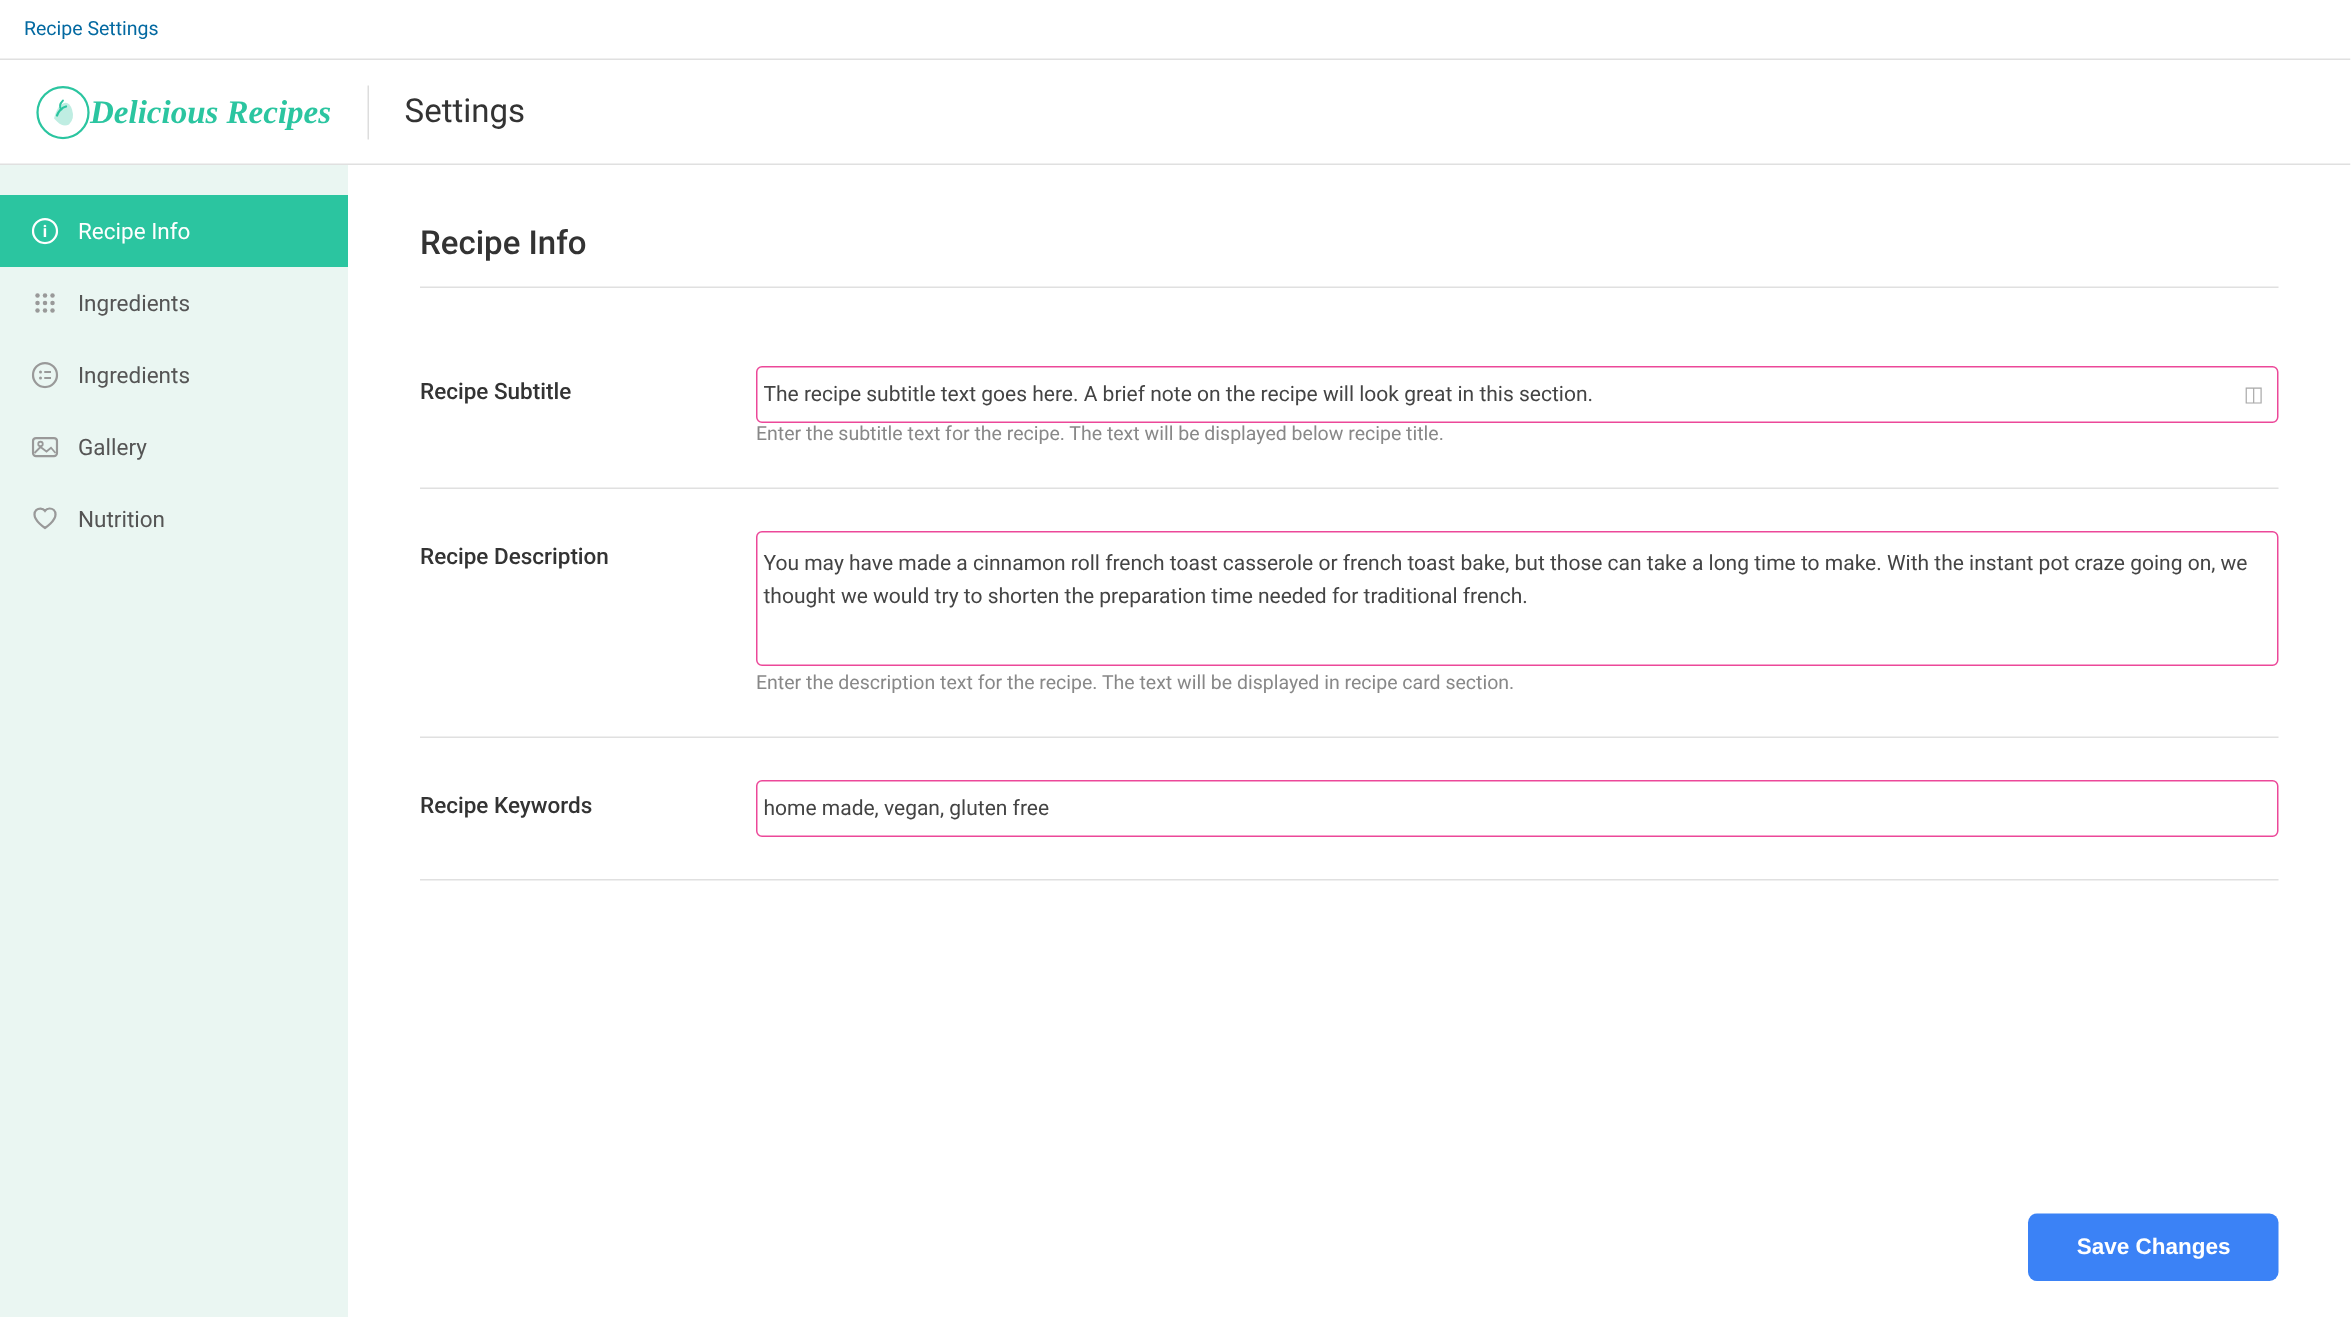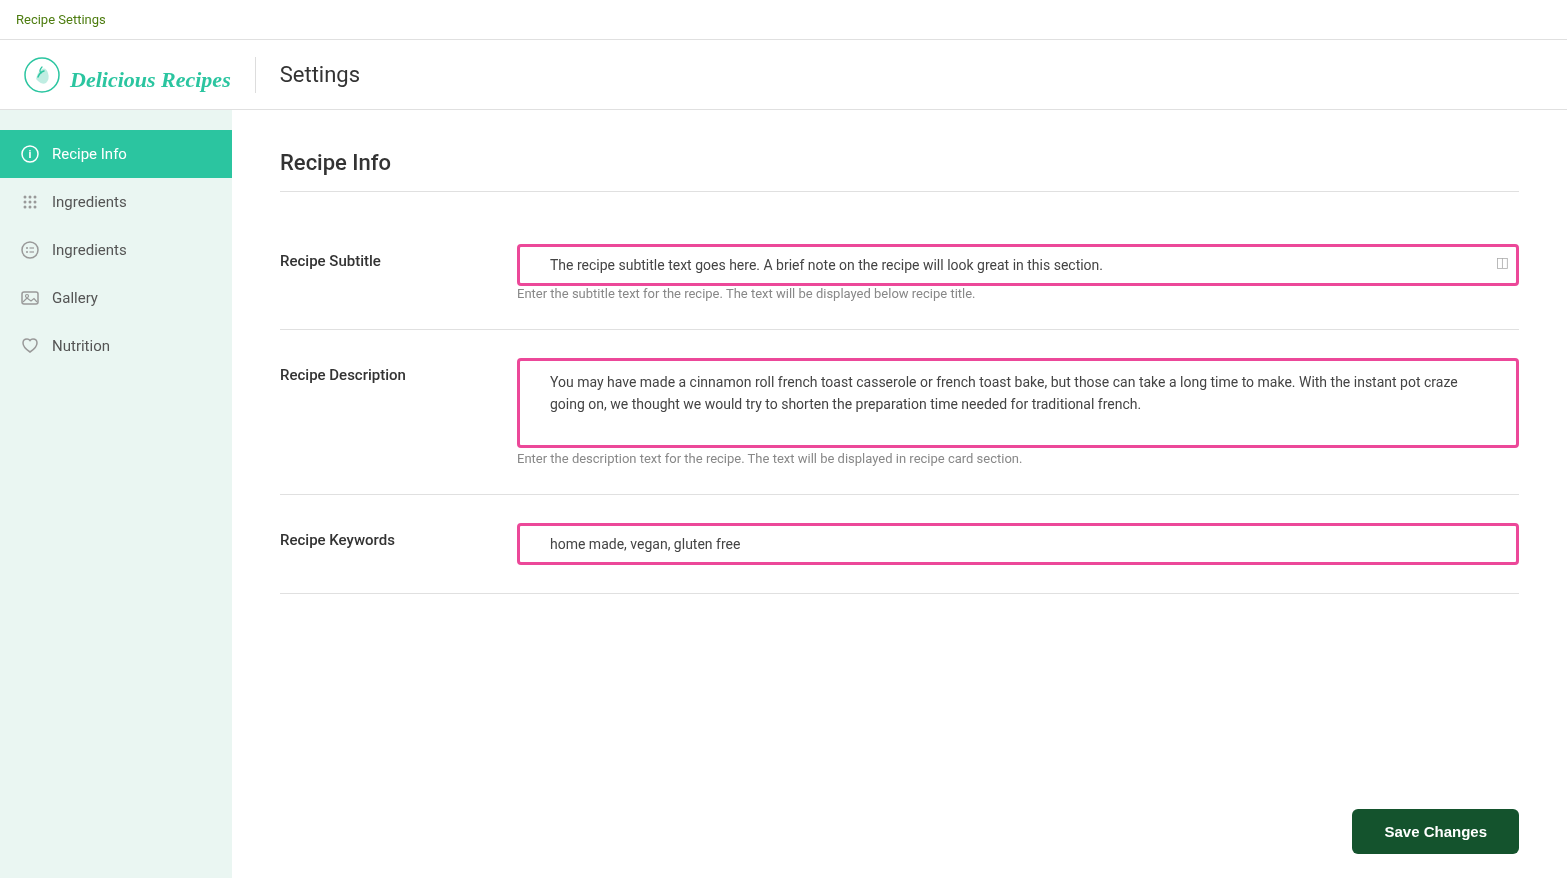--- a/index.html
+++ b/index.html
@@ -6,35 +6,34 @@
     body { font-family: -apple-system, BlinkMacSystemFont, 'Segoe UI', Roboto, sans-serif; background: #fff; color: #333; font-size: 14px; }
 
     
     .top-bar {
       height: 40px;
       border-bottom: 1px solid #e0e0e0;
       display: flex;
       align-items: center;
       padding: 0 16px;
       font-size: 13px;
-      color: #4d7c0f;
+      color: #0369a1;
     }
 
     
     .header {
       height: 70px;
       border-bottom: 1px solid #e0e0e0;
       display: flex;
       align-items: center;
       padding: 0 24px;
     }
     .logo-area {
       display: flex;
-      align-items: flex-end;
-      gap: 10px;
+      align-items: center;
       margin-right: 24px;
     }
     .logo-icon {
       width: 36px;
       height: 36px;
     }
     .logo-text {
       font-size: 22px;
       font-weight: 700;
       color: #2bc5a0;
@@ -103,38 +102,38 @@
       margin-bottom: 24px;
       padding-bottom: 16px;
       border-bottom: 1px solid #e0e0e0;
     }
 
     .form-row {
       display: flex;
       align-items: flex-start;
       padding: 28px 0;
       border-bottom: 1px solid #e0e0e0;
-      gap: 37px;
+      gap: 24px;
     }
     .form-label {
       width: 200px;
       flex-shrink: 0;
       font-size: 15px;
       font-weight: 500;
       color: #333;
       padding-top: 8px;
     }
     .form-field {
       flex: 1;
     }
     .form-input {
       width: 100%;
-      border: 3px solid #ec4899;
+      border: 1px solid #ec4899;
       border-radius: 4px;
-      padding: 10px 30px;
+      padding: 10px 4px;
       font-size: 14px;
       color: #444;
       outline: none;
       resize: none;
       font-family: inherit;
     }
     .form-hint {
       margin-top: 0;
       font-size: 13px;
       color: #888;
@@ -154,21 +153,21 @@
       line-height: 1.6;
     }
 
     
     .footer-bar {
       padding: 24px 48px;
       display: flex;
       justify-content: flex-end;
     }
     .save-btn {
-      background: #14532d;
+      background: #3b82f6;
       color: #fff;
       border: none;
       border-radius: 6px;
       padding: 14px 32px;
       font-size: 15px;
       font-weight: 600;
       cursor: pointer;
     }
 
     

